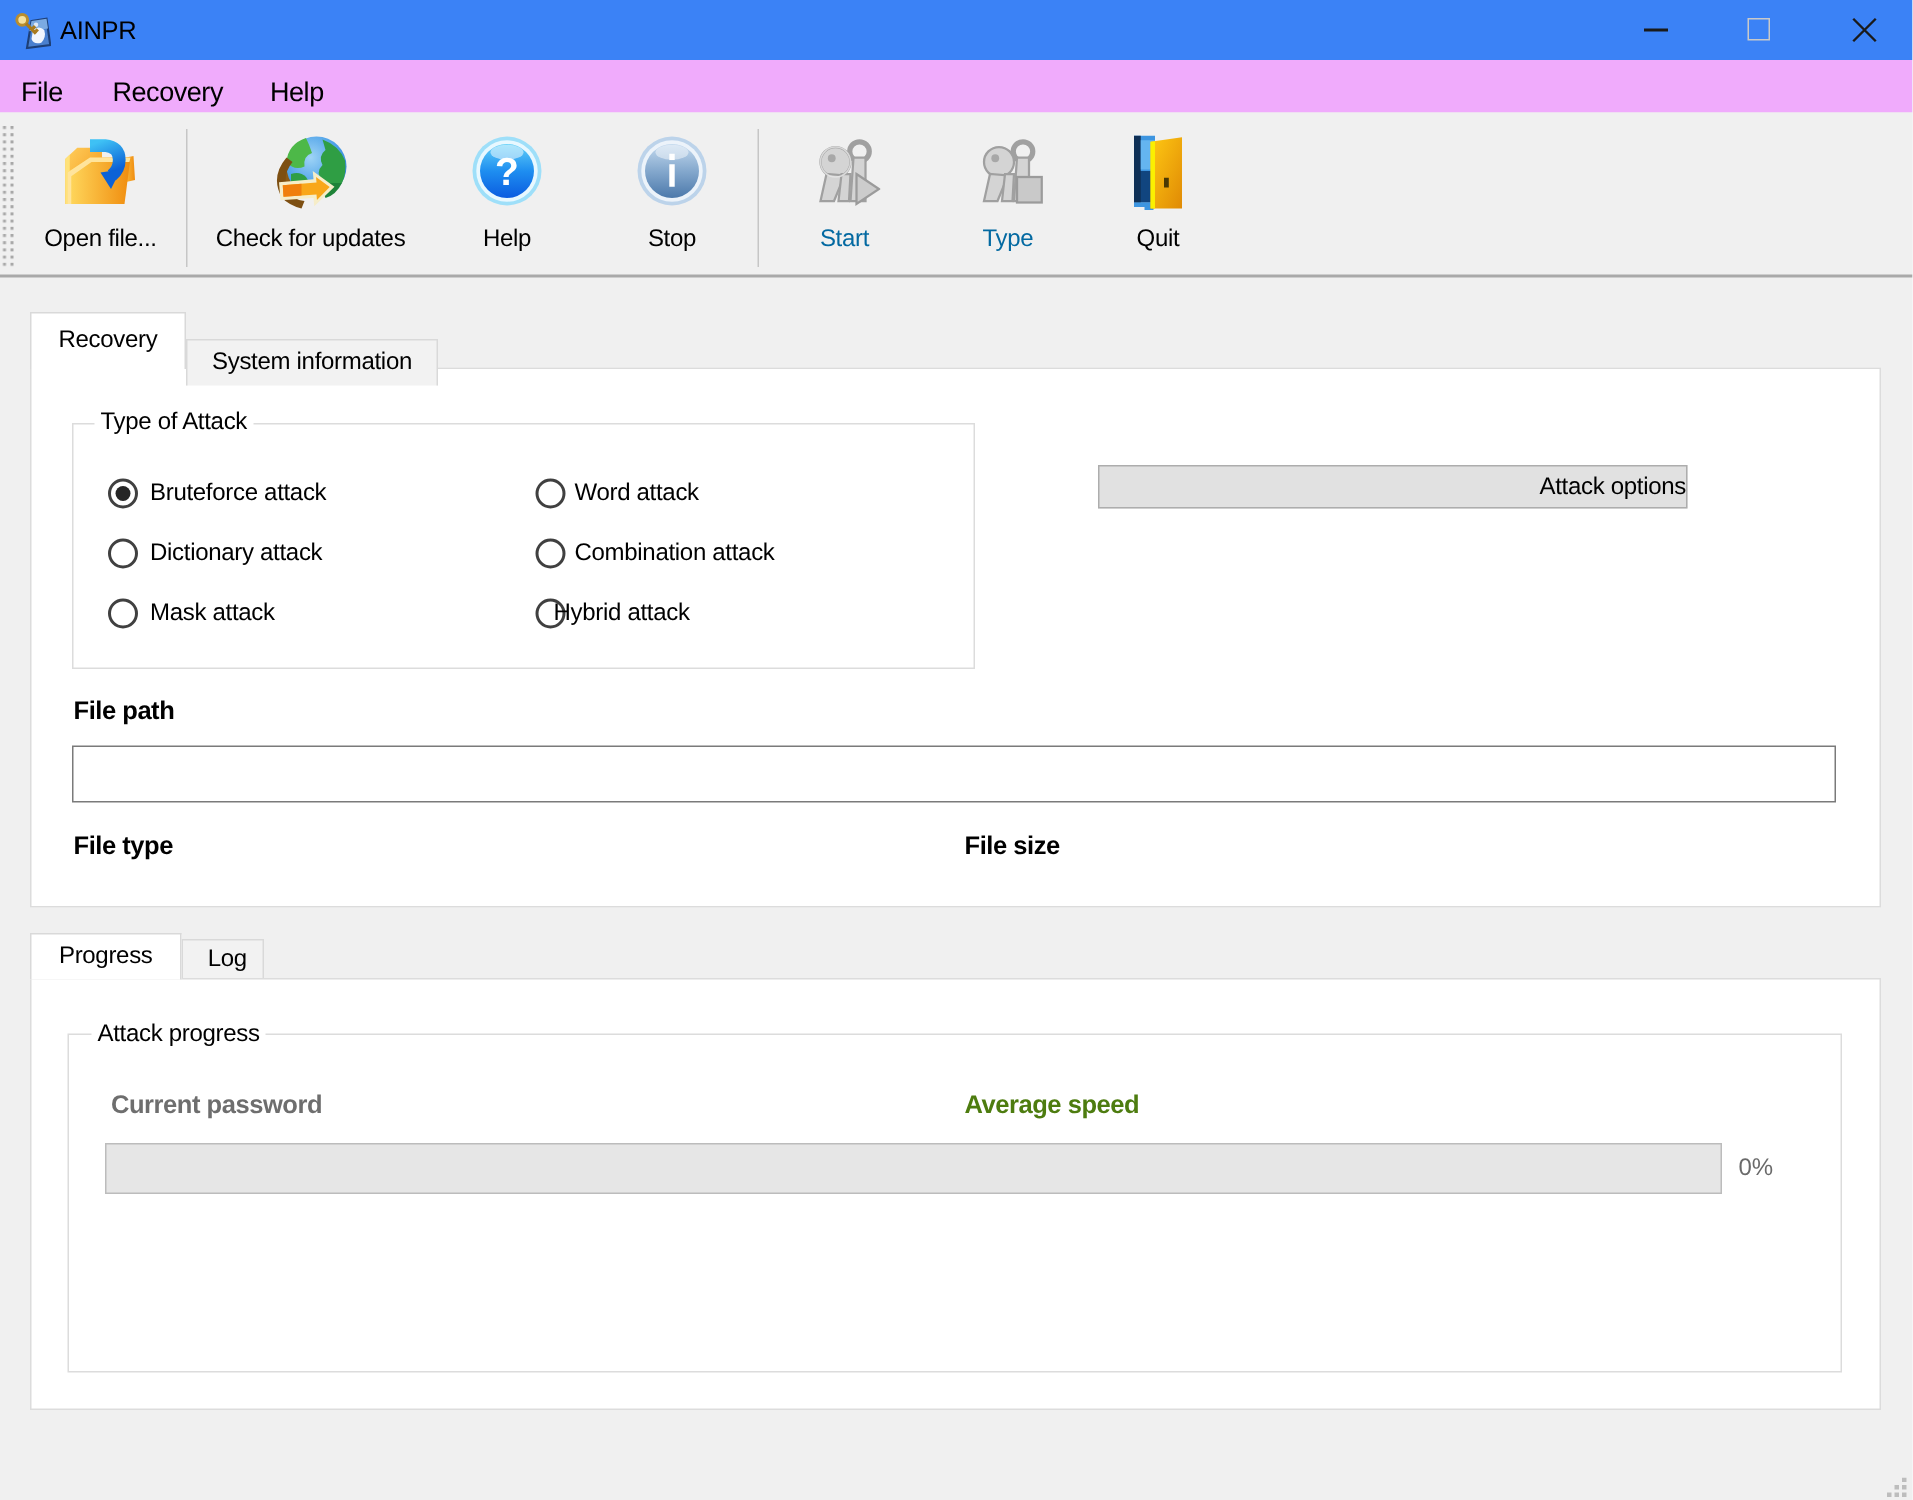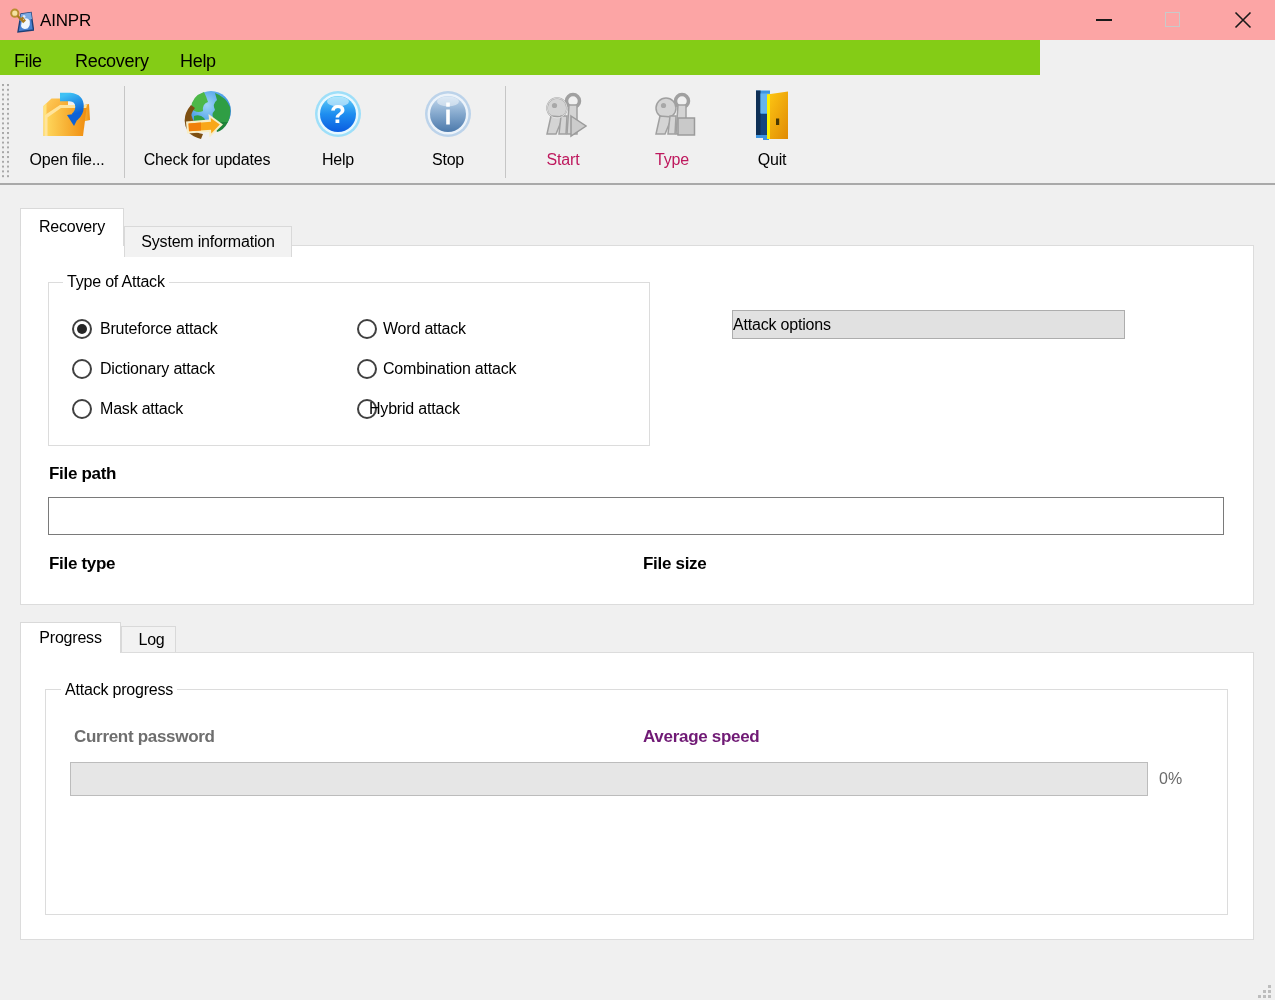--- a/index.html
+++ b/index.html
@@ -1,49 +1,49 @@
 <!DOCTYPE html>
 <html><head>
 <meta charset="utf-8">
 <style>
   html,body{margin:0;padding:0;}
   body{width:1275px;height:1000px;overflow:hidden;}
   .win{position:relative;width:1275px;height:1000px;background:#f0f0f0;
        font-family:"Liberation Sans",sans-serif;color:#000;}
   .abs{position:absolute;}
   
-  .titlebar{position:absolute;left:0;top:0;width:1275px;height:40px;background:#fca5a5;text-decoration:underline;}
+  .titlebar{position:absolute;left:0;top:0;width:1275px;height:40px;background:#3b82f6;text-decoration:underline;}
   .title-text{position:absolute;left:40px;top:11px;font-size:17px;letter-spacing:-0.2px;}
   
-  .menubar{position:absolute;left:0;top:40px;width:1040px;height:35px;background:#84cc16;text-align:center;}
+  .menubar{position:absolute;left:0;top:40px;width:1275px;height:35px;background:#f0abfc;text-align:center;}
   .menubar span{position:absolute;top:11px;font-size:18px;letter-spacing:-0.3px;}
   
   .toolbar{position:absolute;left:0;top:75px;width:1275px;height:108px;background:#f0f0f0;
            border-bottom:2px solid #a9a9a9;}
   .tbtn{position:absolute;top:0;height:100%;text-align:center;}
   .tbtn .lbl{position:absolute;left:0;right:0;top:76px;font-size:16px;letter-spacing:-0.2px;}
   .tbtn svg{position:absolute;top:15px;left:50%;transform:translateX(-50%);}
   .tsep{position:absolute;top:11px;width:1px;height:92px;background:#c6c6c6;}
-  .gray{color:#be185d;}
+  .gray{color:#0369a1;}
   
   .tab{position:absolute;background:#fff;border:1px solid #d9d9d9;border-bottom:none;z-index:2;
        font-size:16px;letter-spacing:-0.2px;text-align:center;box-sizing:border-box;}
   .tab.inactive{background:#f2f2f2;}
   .panel{position:absolute;background:#fff;border:1px solid #dcdcdc;box-sizing:border-box;}
   .gbox{position:absolute;border:1px solid #dcdcdc;}
   .gbox-lbl{position:absolute;background:#fff;font-size:16px;letter-spacing:-0.2px;padding:0 4px;}
   
   .radio{position:absolute;width:20px;height:20px;border:2px solid #404040;border-radius:50%;
          background:#fff;box-sizing:border-box;}
   .radio.sel::after{content:"";position:absolute;left:3px;top:3px;width:10px;height:10px;
          border-radius:50%;background:#252525;}
   .rlbl{position:absolute;font-size:16px;letter-spacing:-0.2px;}
   .blbl{position:absolute;font-size:17px;font-weight:bold;letter-spacing:-0.3px;}
   .btn{position:absolute;background:#e1e1e1;border:1px solid #adadad;box-sizing:border-box;
-       font-size:16px;letter-spacing:-0.2px;text-align:left;}
+       font-size:16px;letter-spacing:-0.2px;text-align:right;}
   .input{position:absolute;background:#fff;border:1px solid #7a7a7a;box-sizing:border-box;}
   .pbar{position:absolute;background:#e6e6e6;border:1px solid #bcbcbc;box-sizing:border-box;}
 </style>
 </head>
 <body>
 <div class="win">
 
   <div class="titlebar">
     <svg class="abs" style="left:9px;top:7px" width="25" height="26" viewBox="0 0 25 26">
       <path d="M12,7 L22,5.5 L24.5,23 L9,25 Z" fill="#4a80cf" stroke="#1d3f77" stroke-width="1.4"></path>
@@ -239,21 +239,21 @@
   <div class="input" style="left:48px;top:497px;width:1176px;height:38px"></div>
   <div class="blbl" style="left:49px;top:554px">File type</div>
   <div class="blbl" style="left:643px;top:554px">File size</div>
 
   <div class="tab inactive" style="left:121px;top:626px;width:55px;height:26px;line-height:25px;text-indent:6px">Log</div>
   <div class="tab" style="left:20px;top:622px;width:101px;height:31px;line-height:30px">Progress</div>
   <div class="panel" style="left:20px;top:652px;width:1234px;height:288px"></div>
   <div class="gbox" style="left:45px;top:689px;width:1181px;height:224px"></div>
   <div class="gbox-lbl" style="left:61px;top:681px">Attack progress</div>
   <div class="blbl" style="left:74px;top:727px;color:#6e6e6e">Current password</div>
-  <div class="blbl" style="left:643px;top:727px;color:#701a75">Average speed</div>
+  <div class="blbl" style="left:643px;top:727px;color:#4d7c0f">Average speed</div>
   <div class="pbar" style="left:70px;top:762px;width:1078px;height:34px"></div>
   <div class="abs" style="left:1159px;top:770px;font-size:16px;color:#6a6a6a">0%</div>
 
   <svg class="abs" style="left:1258px;top:985px" width="14" height="13" viewBox="0 0 14 13">
     <g fill="#bdbdbd">
       <rect x="10" y="0" width="3" height="3"></rect>
       <rect x="5" y="5" width="3" height="3"></rect>
         <rect x="10" y="5" width="3" height="3"></rect>
       <rect x="0" y="10" width="3" height="3"></rect>
         <rect x="5" y="10" width="3" height="3"></rect>

